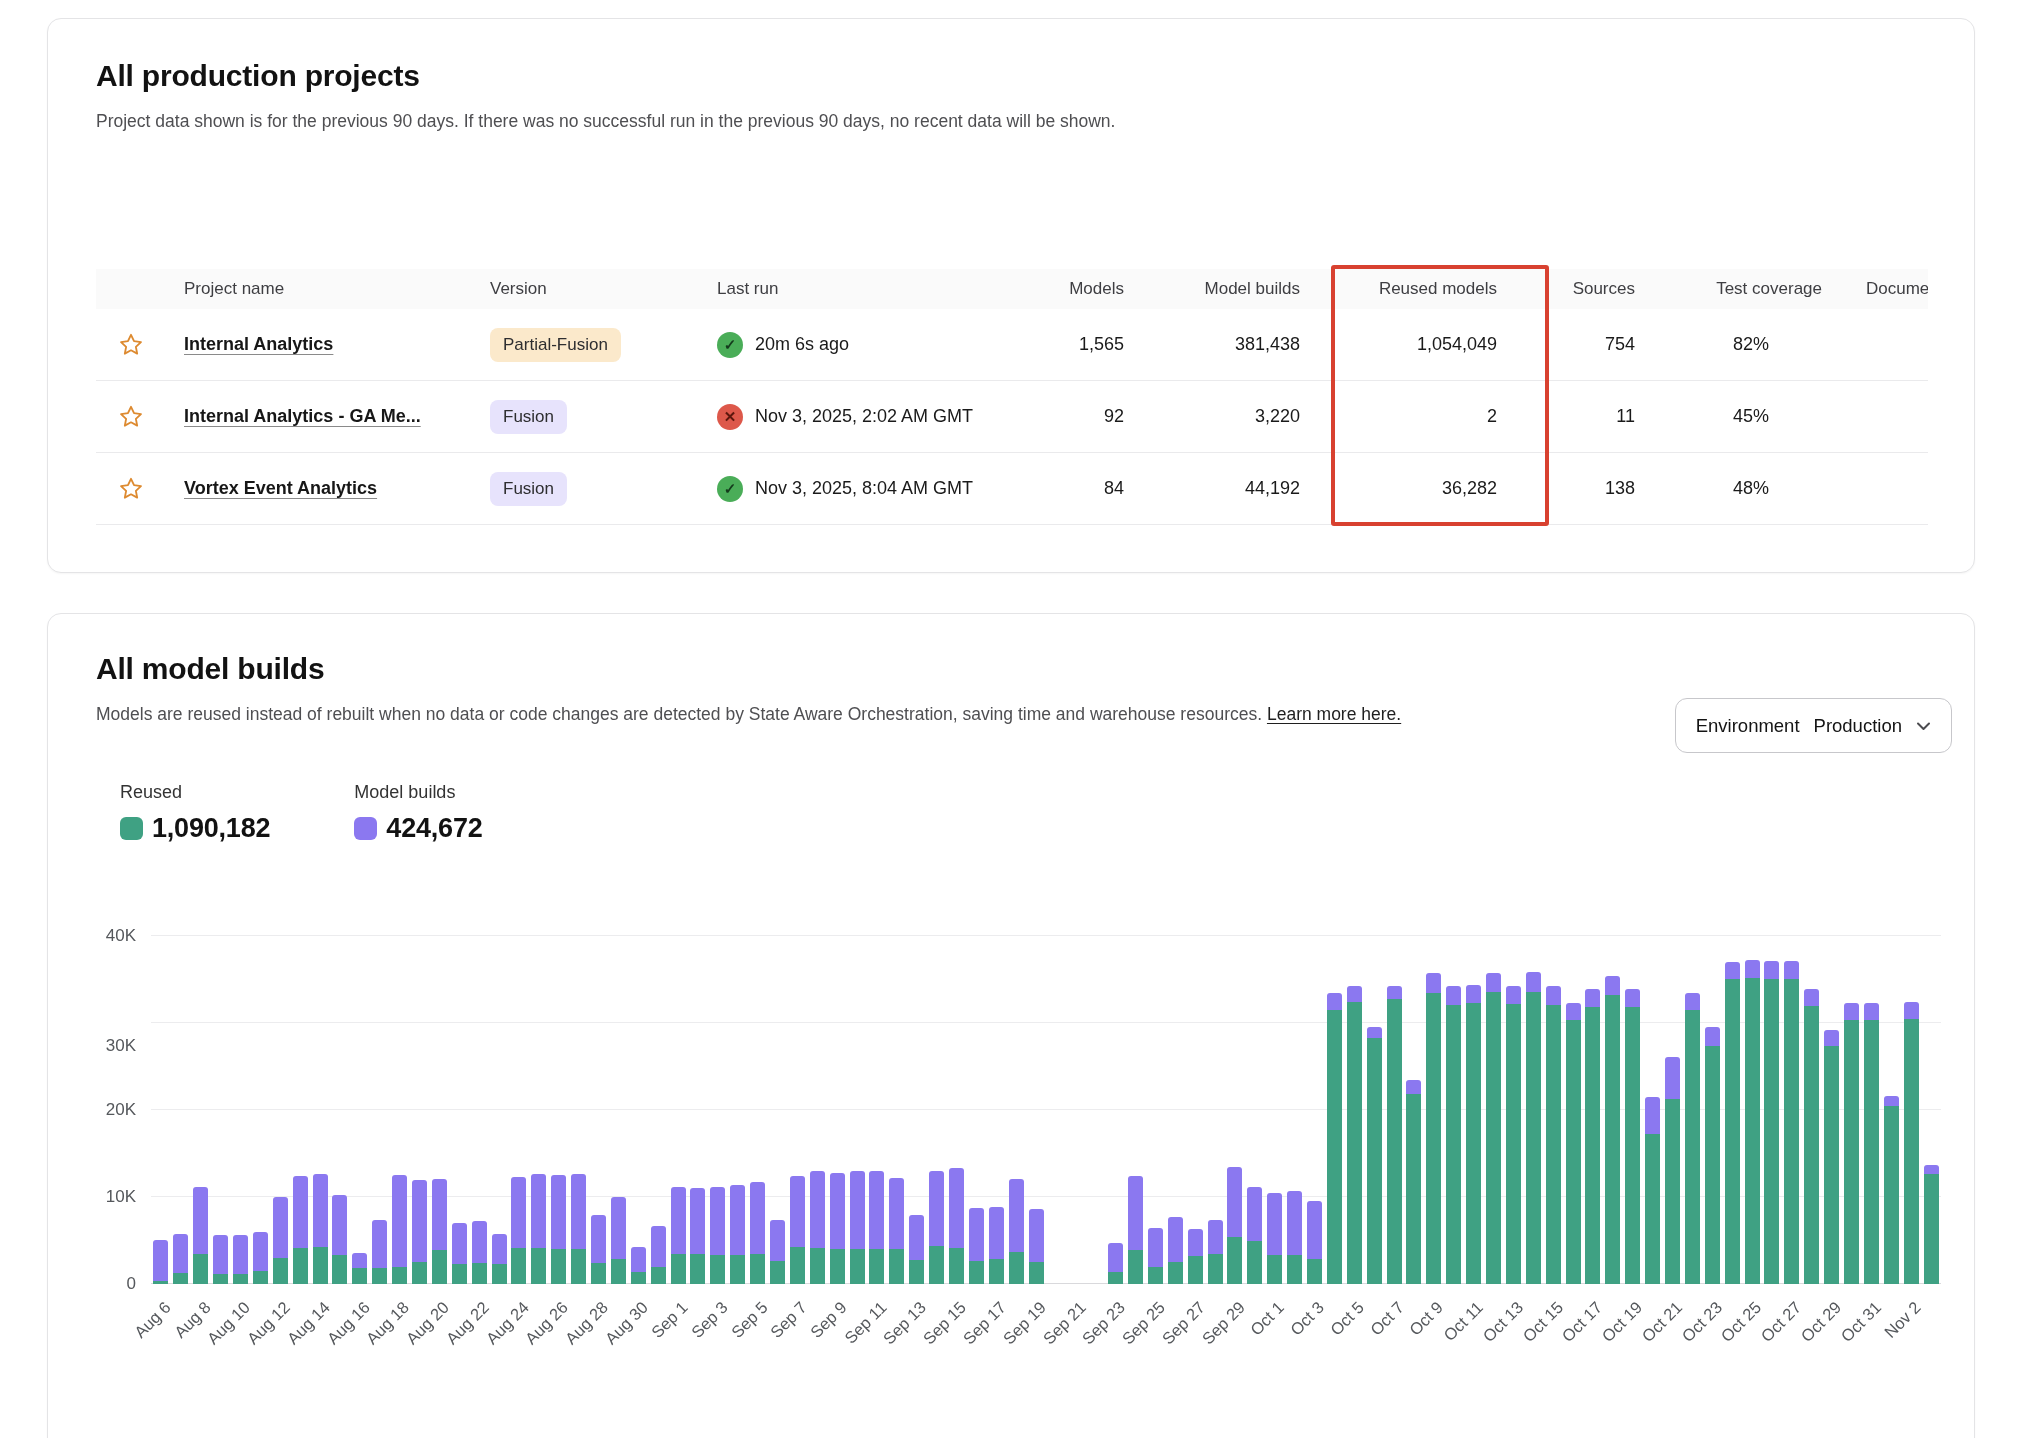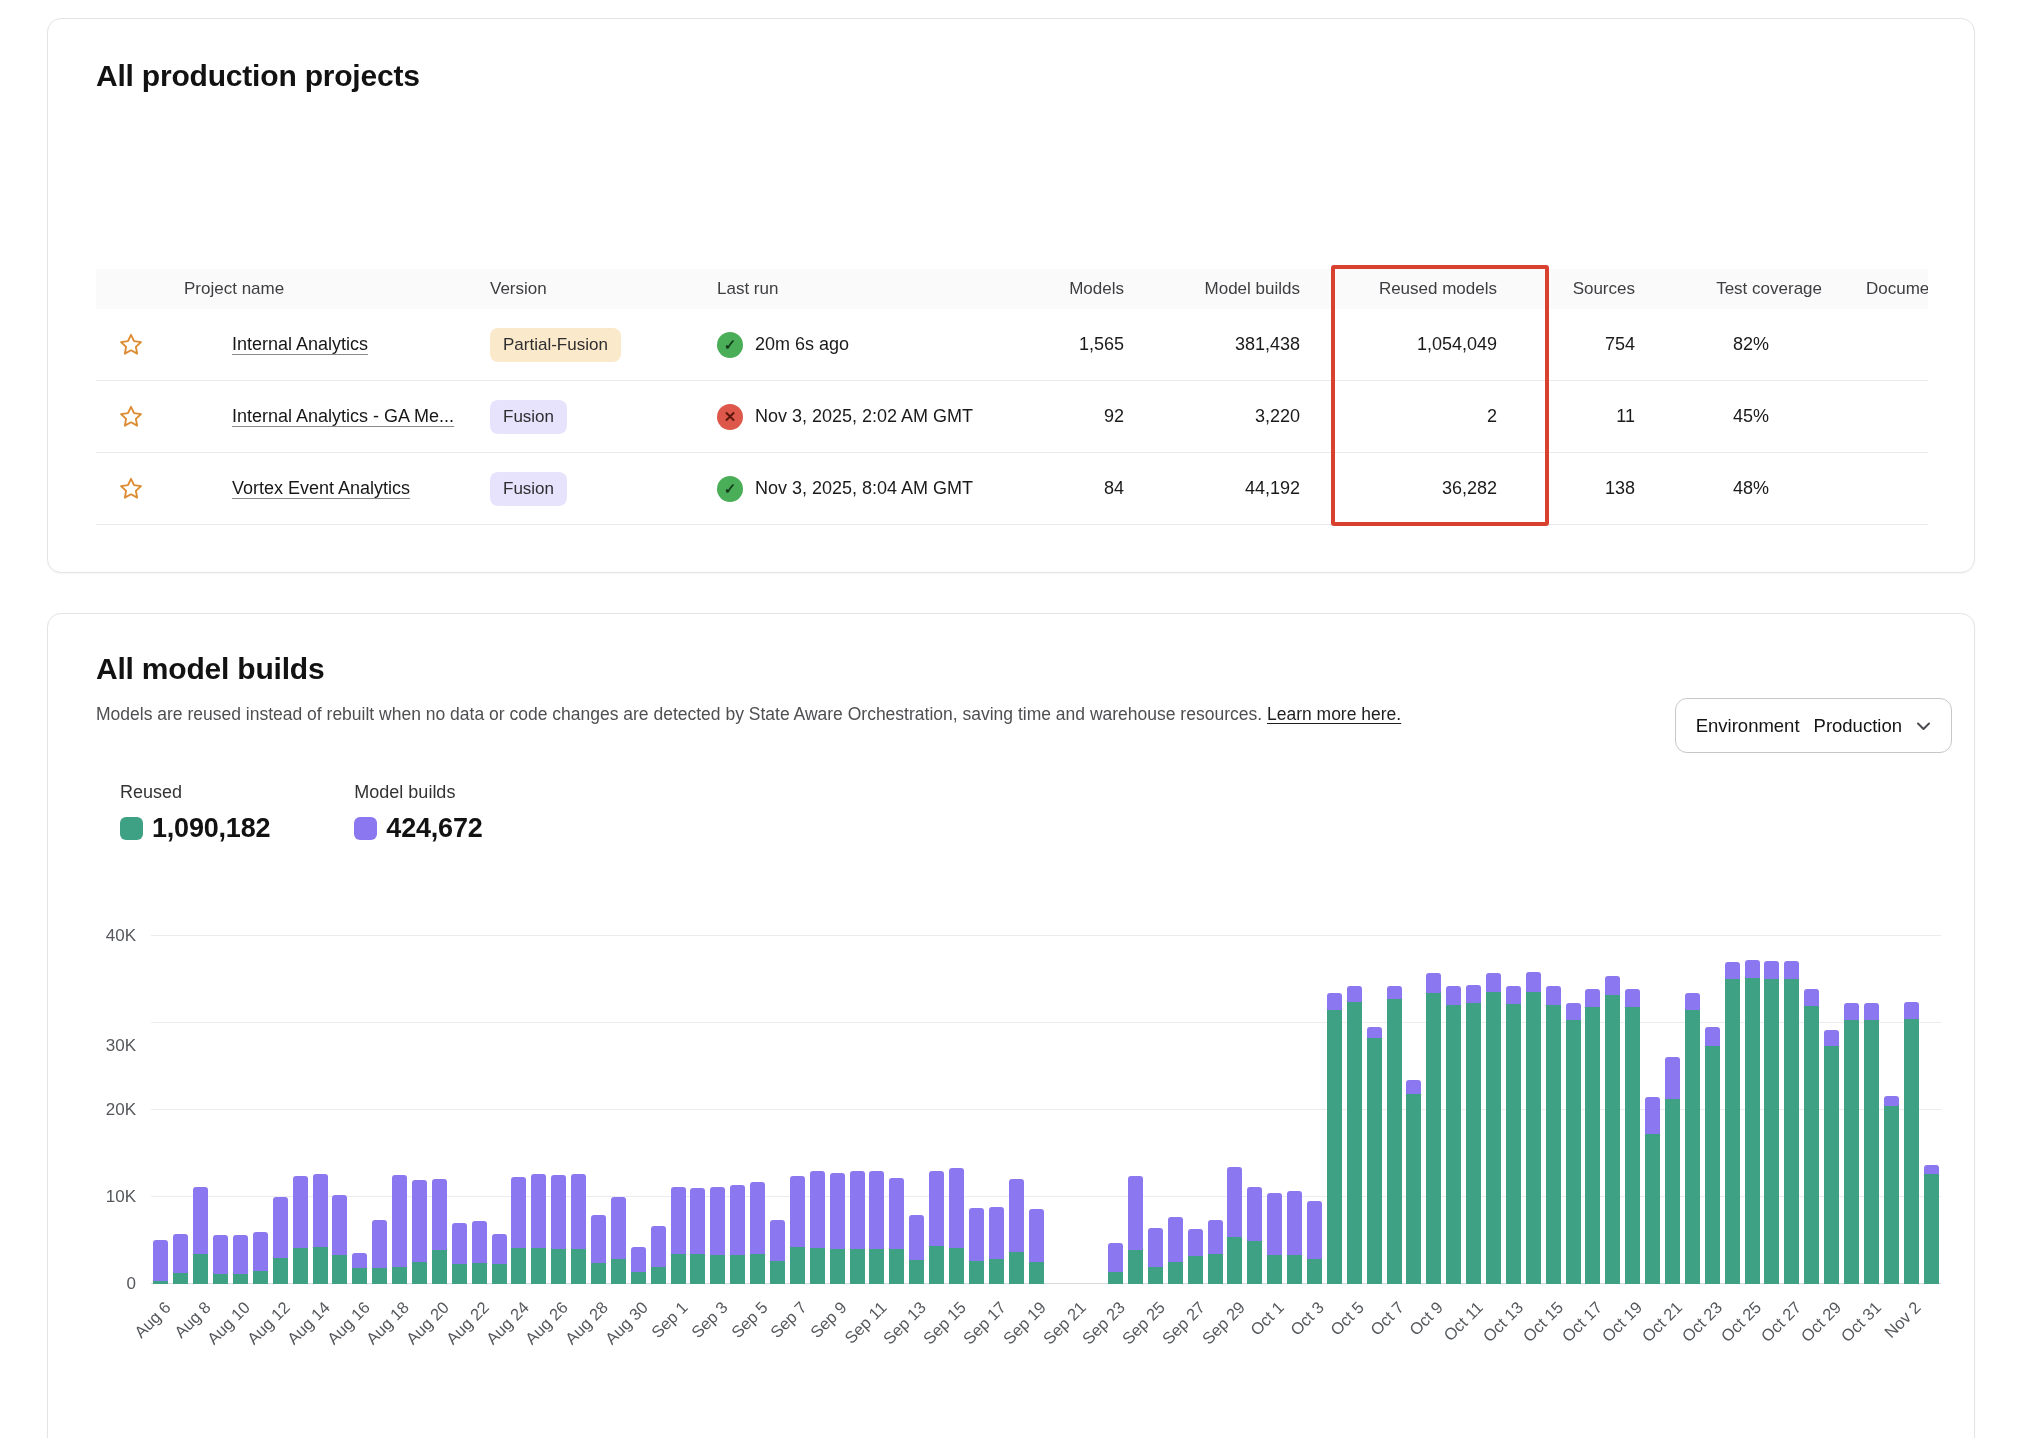--- a/index.html
+++ b/index.html
@@ -45,21 +45,21 @@
     width: 2030px; align-items: center;
   }
   .thead { height: 40px; background: #fafafa; color: #3e3e42; font-size: 17px; }
   .tbody-row { height: 72px; border-bottom: 1px solid #eaeaec; font-size: 18px; }
   .thead .cell, .tbody-row .cell { padding: 0 4px; white-space: nowrap; overflow: hidden; }
   .c-name { padding-left: 18px !important; }
   .c-num { text-align: right; }
   .c-cov-val { text-align: right; padding-right: 57px !important; }
   .c-doc { padding-left: 40px !important; }
   .star-cell { display: flex; justify-content: center; align-items: center; }
-  .proj-link { color: #171717; text-decoration: underline; text-underline-offset: 4px; text-decoration-color: #8a8a8a; cursor: pointer; font-weight: 400; margin-left: 48px; }
+  .proj-link { color: #171717; text-decoration: underline; text-underline-offset: 4px; text-decoration-color: #8a8a8a; cursor: pointer; font-weight: 700; }
   .badge { display: inline-block; padding: 7px 13px; border-radius: 8px; font-size: 17px; color: #2e2e30; }
   .badge-orange { background: #fbe9cb; }
   .badge-purple { background: #e7e3fc; }
   .lastrun { display: flex; align-items: center; gap: 12px; }
   .status-dot { width: 26px; height: 26px; border-radius: 50%; display: inline-flex; align-items: center; justify-content: center; flex: 0 0 26px; font-size: 15px; font-weight: 700; }
   .status-success { background: #4aad58; color: #143a1c; }
   .status-error { background: #dd584a; color: #5c170d; }
   .red-box { position: absolute; left: 1235px; top: -4px; width: 218px; height: 261px; border: 4px solid #d84130; border-radius: 3px; pointer-events: none; }
 
   
@@ -90,20 +90,21 @@
   .bar .seg-reused { background: #3fa183; width: 100%; }
   .xlabel { position: absolute; transform-origin: 100% 0; transform: rotate(-45deg); font-size: 16.5px; color: #55585c; white-space: nowrap; }
 </style>
 </head>
 <body>
 
 <div class="page">
 
   <section class="card" id="projects-card">
     <h2 class="card-title">All production projects</h2>
+    <p class="card-sub">Project data shown is for the previous 90 days. If there was no successful run in the previous 90 days, no recent data will be shown.</p>
 
 
     <div class="table-wrap">
       <div class="table-clip">
         <div class="trow thead" id="projects-thead">
             <div class="cell c-star"></div>
             <div class="cell c-name">Project name</div>
             <div class="cell c-version">Version</div>
             <div class="cell c-lastrun">Last run</div>
             <div class="cell c-num">Models</div>

